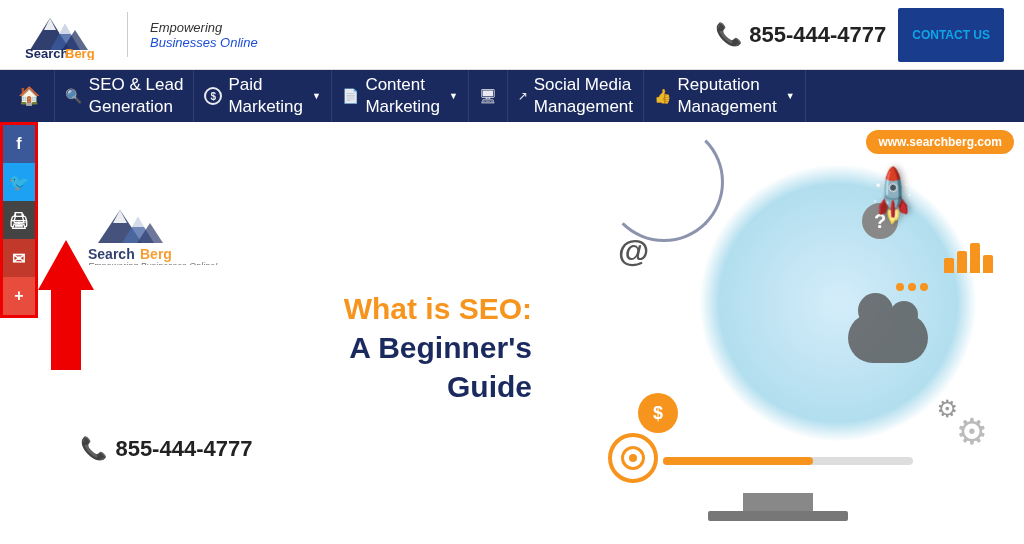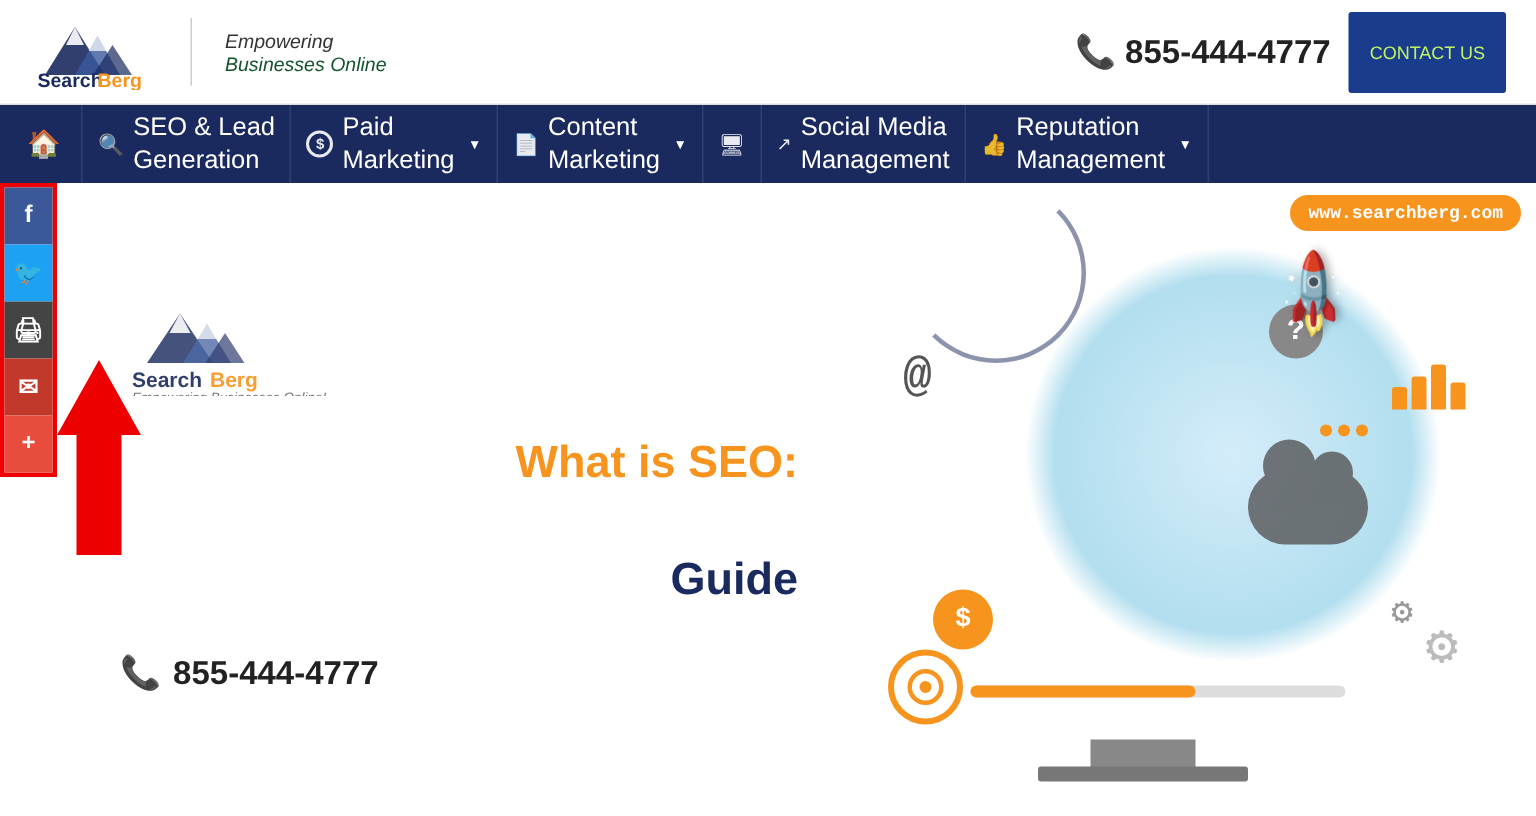--- a/index.html
+++ b/index.html
@@ -34,25 +34,25 @@
     .phone-area {
       display: flex;
       align-items: center;
       gap: 6px;
       font-size: 22px;
       font-weight: bold;
       color: #222;
     }
     .btn-contact {
       background: #1a3c8c;
-      color: #bef264;
+      color: #0ea5e9;
       border: none;
       padding: 20px 14px;
       font-size: 12px;
-      font-weight: normal;
+      font-weight: bold;
       cursor: pointer;
       border-radius: 2px;
       text-transform: uppercase;
     }
     .btn-login {
       background: #f7941d;
       color: #fff;
       border: none;
       padding: 8px 14px;
       font-size: 12px;
@@ -181,24 +181,23 @@
       gap: 8px;
       font-size: 22px;
       font-weight: bold;
       color: #222;
       margin-top: 30px;
     }
     .content-right {
       flex: 1;
       display: flex;
       align-items: center;
-      justify-content: flex-start;
+      justify-content: center;
       position: relative;
       height: 100%;
-      font-family: Liberation Mono, monospace;
     }
 
     
     .seo-illustration {
       position: relative;
       width: 420px;
       height: 360px;
     }
     .seo-circle-bg {
       position: absolute;
@@ -452,21 +451,21 @@
         <polygon points="30,8 24,20 36,20" fill="white" opacity="0.9"></polygon>
         <polygon points="45,14 39,24 51,24" fill="white" opacity="0.7"></polygon>
 
         <text x="5" y="48" font-size="13" font-weight="bold" fill="#1a2a5e" font-family="Arial">Search</text>
         <text x="45" y="48" font-size="13" font-weight="bold" fill="#f7941d" font-family="Arial">Berg</text>
       </svg>
     </div>
     <div class="logo-divider"></div>
     <div>
       <div style="font-style:italic;font-size:13px;color:#333;">Empowering</div>
-      <div style="font-style:italic;font-size:13px;color:#14532d;">Businesses Online</div>
+      <div style="font-style:italic;font-size:13px;color:#1d4ed8;">Businesses Online</div>
     </div>
   </div>
   <div class="header-right">
     <div class="phone-area">
       <span style="font-size:22px;">📞</span>
       <span style="font-size:22px;font-weight:bold;">855-444-4777</span>
     </div>
     <button class="btn-contact">CONTACT US</button>
   </div>
 </div>
@@ -527,21 +526,21 @@
         <polygon points="40,5 33,18 47,18" fill="white" opacity="0.9"></polygon>
         <polygon points="58,12 51,22 65,22" fill="white" opacity="0.7"></polygon>
         <text x="8" y="54" font-size="14" font-weight="bold" fill="#1a2a5e" font-family="Arial">Search</text>
         <text x="60" y="54" font-size="14" font-weight="bold" fill="#f7941d" font-family="Arial">Berg</text>
         <text x="8" y="64" font-size="9" fill="#666" font-family="Arial" font-style="italic">Empowering Businesses Online!</text>
       </svg>
     </div>
 
     <div class="hero-title">
       <span class="orange">What is SEO:</span><br>
-      <br>
+      <span class="dark">A Beginner's</span><br>
       <span class="dark">Guide</span>
     </div>
 
     <div class="hero-phone">
       <span>📞</span>
       <span>855-444-4777</span>
     </div>
   </div>
 
   <div class="content-right">

